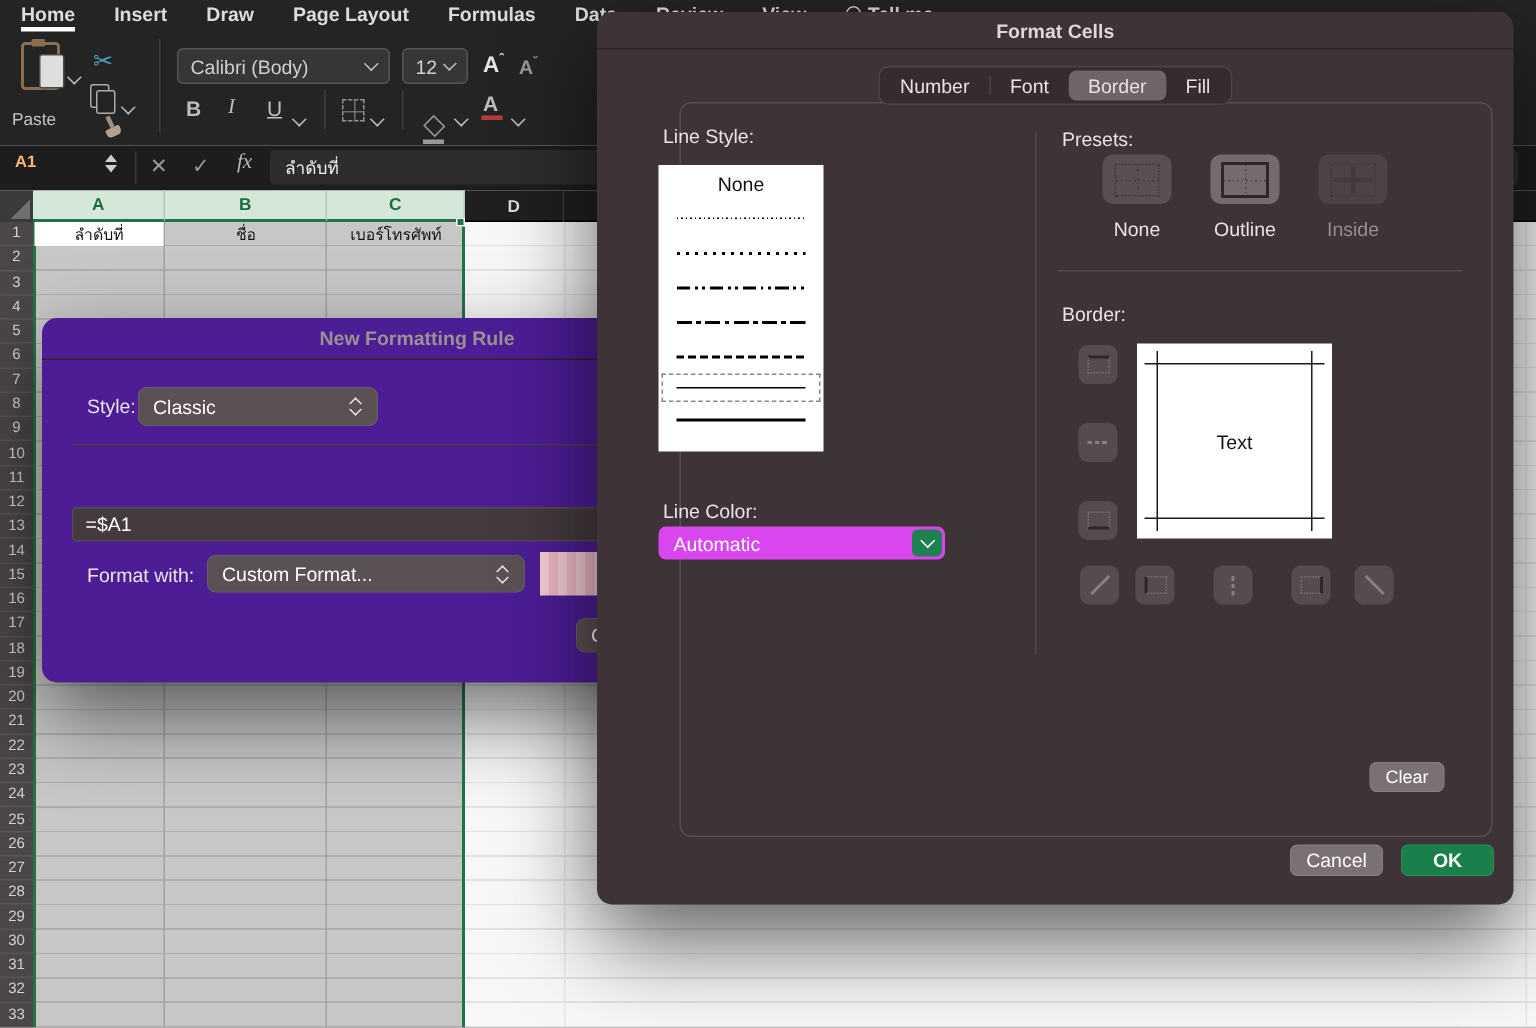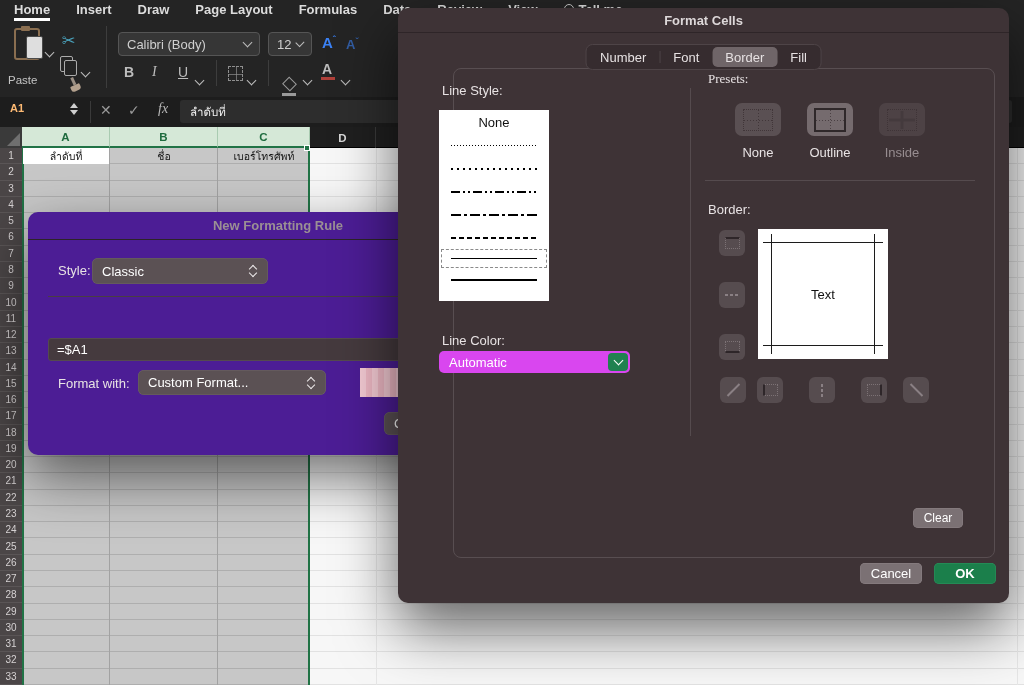--- a/index.html
+++ b/index.html
@@ -23,21 +23,21 @@
   .chev{width:6px;height:6px;border-right:1.5px solid #bdbdbd;border-bottom:1.5px solid #bdbdbd;transform:rotate(45deg);display:inline-block;}
   .scissors{left:62px;top:31px;color:#4aa3bd;font-size:16px;}
   .copy-icon{left:60px;top:56px;width:11px;height:14px;border:1.5px solid #ababab;border-radius:2px;background:#242424;}
   .copy-icon::before{content:"";position:absolute;left:3px;top:3px;width:11px;height:14px;border:1.5px solid #ababab;border-radius:2px;background:#242424;}
   .brush{left:66px;top:77px;width:18px;height:18px;transform:rotate(-25deg);}
   .brush::before{content:"";position:absolute;left:8px;top:0;width:3px;height:8px;background:#9a8f84;}
   .brush::after{content:"";position:absolute;left:4px;top:8px;width:10px;height:6px;background:#b3a08d;border-radius:1px 1px 3px 3px;}
   .grp-divider{width:1px;background:#3d3d3d;}
   .rib-field{background:#363636;border:1px solid #555;border-radius:4px;color:#cfcfcf;
              font-size:13px;display:flex;align-items:center;padding:0 8px;box-sizing:border-box;gap:6px;}
-  .fsz{color:#3b82f6;font-size:15px;font-weight:600;}
+  .fsz{color:#e5e5e5;font-size:15px;font-weight:600;}
   .fsz i{font-style:normal;font-size:9px;vertical-align:super;}
   .fmt-glyph{color:#bdbdbd;font-size:14px;}
   .u-line{text-decoration:underline;}
   .border-grid-icon{width:13px;height:13px;border:1px dashed #8f8f8f;position:relative;}
   .border-grid-icon::before{content:"";position:absolute;left:50%;top:0;bottom:0;width:1px;background:#8f8f8f;opacity:.7;}
   .border-grid-icon::after{content:"";position:absolute;top:50%;left:0;right:0;height:1px;background:#8f8f8f;opacity:.7;}
   .fill-icon{width:14px;height:10px;position:relative;}
   .fill-icon::before{content:"";position:absolute;left:2px;top:-2px;width:9px;height:8px;border:1.5px solid #9a9a9a;transform:rotate(45deg);}
   .color-bar{position:absolute;left:0;bottom:-5px;width:14px;height:3px;}
 
@@ -89,28 +89,28 @@
   .updown::after{bottom:2px;transform:rotate(135deg);}
   .dlg-btn{background:#7b7174;border-radius:5px;color:#fff;font-size:13px;display:flex;
       align-items:center;justify-content:center;box-shadow:inset 0 0 0 0.5px #8d8386;}
 
   
   #nfr{left:28px;top:212px;width:500px;height:243px;background:#4c1d95;border-radius:10px;
        box-shadow:0 22px 55px rgba(0,0,0,.55);z-index:10;}
   #nfr-title{left:0;top:0;width:100%;height:28px;display:flex;align-items:center;justify-content:center;
        color:#9b9094;font-size:13px;font-weight:600;border-bottom:1px solid #2c2427;box-sizing:border-box;}
   #nfr-style-label{left:30px;top:51px;}
-  #nfr-style-select{left:64px;top:46px;width:176px;height:26px;}
+  #nfr-style-select{left:64px;top:46px;width:160px;height:26px;}
   #nfr-div1{left:20px;top:84px;width:470px;height:1px;background:#4a3e42;}
   #nfr-ruletype{left:20px;top:98px;width:470px;height:24px;background:#8d8287;border-radius:5px;
        color:#fff;font-size:13px;display:flex;align-items:center;padding:0 10px;box-sizing:border-box;}
   #nfr-formula{left:20px;top:126px;width:470px;height:23px;background:#453a3e;border:1px solid #554a4e;
        border-radius:3px;color:#fff;font-size:13px;display:flex;align-items:center;padding:0 8px;box-sizing:border-box;}
   #nfr-fw-label{left:30px;top:164px;}
-  #nfr-fw-select{left:110px;top:158px;width:188px;height:25px;text-align:right;}
+  #nfr-fw-select{left:110px;top:158px;width:212px;height:25px;text-align:right;}
   #nfr-swatch{left:332px;top:156px;width:80px;height:29px;
        background:repeating-linear-gradient(90deg,#f6ccd5 0 6px,#efb9c5 6px 12px);}
   #nfr-cbtn{left:356px;top:200px;width:70px;height:23px;background:#5b5154;border-radius:6px;
        color:#fff;font-size:13px;display:flex;align-items:center;padding:0 10px;box-sizing:border-box;
        box-shadow:inset 0 0 0 0.5px #6e6467;}
 
   
   #fc{left:398px;top:8px;width:611px;height:595px;background:#3e3336;border-radius:10px;
       box-shadow:0 25px 60px rgba(0,0,0,.6);z-index:20;}
   #fc-title{left:0;top:0;width:100%;height:25px;display:flex;align-items:center;justify-content:center;
@@ -138,21 +138,21 @@
 
   #fc-lc-label{left:44px;top:325px;}
   #fc-lc-select{left:41px;top:343px;width:191px;height:22px;background:#d946ef;border-radius:5px;
       color:#fff;font-size:13px;display:flex;align-items:center;padding:0 10px 0 10px;box-sizing:border-box;}
   #fc-lc-btn{position:absolute;right:2px;top:2px;width:20px;height:18px;background:#1f8150;border-radius:4px;
       display:flex;align-items:center;justify-content:center;}
   #fc-lc-btn .chev{border-color:#fff;margin-top:-3px;}
 
   #fc-pane-div{left:292px;top:80px;width:1px;height:348px;background:#554b4e;}
 
-  #fc-presets-label{left:310px;top:63px;font-family:Liberation Serif, serif;}
+  #fc-presets-label{left:310px;top:77px;}
   .preset-btn{top:95px;width:46px;height:33px;background:#5a5053;border-radius:7px;display:flex;align-items:center;justify-content:center;}
   .preset-btn.active{background:#756b6e;}
   .preset-btn.disabled{opacity:.55;}
   .preset-label{top:137px;width:60px;text-align:center;color:#e8e3e4;font-size:13px;}
   .preset-label.dim{color:#978d90;}
   .pi{width:28px;height:20px;position:relative;}
   .pi-none{border:1px dotted #413639;}
   .pi-none::before{content:"";position:absolute;left:50%;top:0;bottom:0;width:1px;
       background:repeating-linear-gradient(180deg,#413639 0 1px,transparent 1px 3px);}
   .pi-none::after{content:"";position:absolute;top:50%;left:0;right:0;height:1px;

